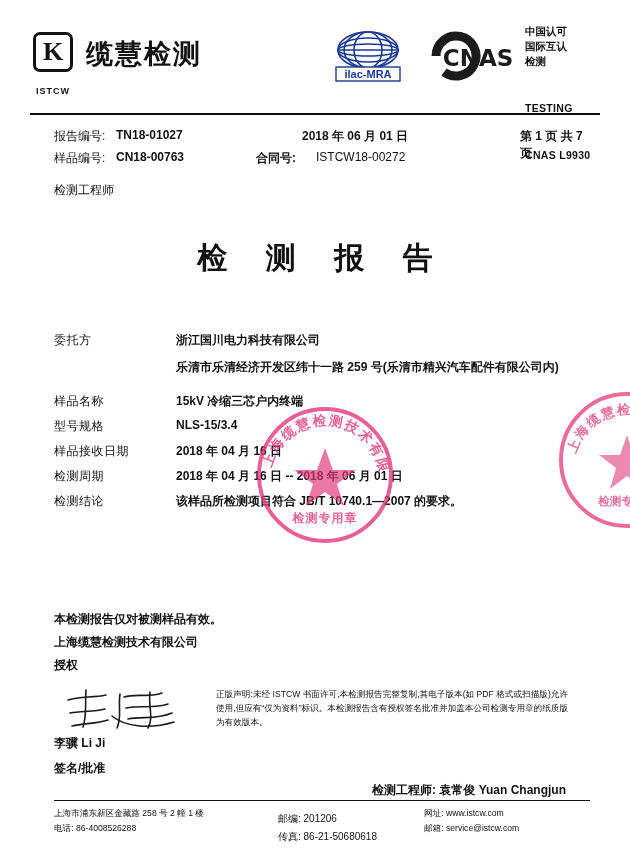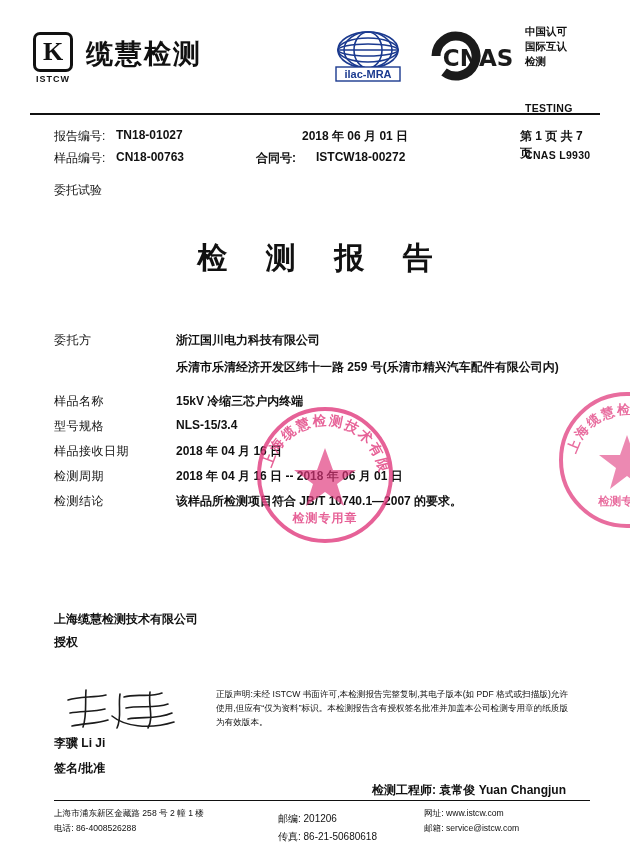--- a/index.html
+++ b/index.html
@@ -56,21 +56,21 @@
     font-weight: bold;
     font-size: 26px;
     line-height: 1;
     color: #111;
   }
   .logo-sub {
     font-size: 9px;
     letter-spacing: 1px;
     text-align: center;
     font-weight: bold;
-    margin-top: 2px;
+    margin-top: 14px;
     color: #111;
   }
   .logo-left {
     display: flex;
     flex-direction: column;
     align-items: center;
     width: 46px;
   }
   .logo-text {
     font-family: "DejaVu Sans", sans-serif;
@@ -149,21 +149,21 @@
   .meta-center-label {
     position: absolute;
     left: 202px;
     font-size: 12px;
     font-weight: bold;
   }
   .meta-center-val {
     position: absolute;
     left: 262px;
     font-size: 12px;
-    font-weight: bold;
+    font-weight: normal;
   }
   .meta-date {
     position: absolute;
     left: 248px;
     font-size: 12px;
     font-weight: bold;
   }
   .meta-pages {
     position: absolute;
     left: 426px;
@@ -384,21 +384,21 @@
       <span class="meta-pages">第 1 页  共 7 页</span>
     </div>
     <div class="meta-row">
       <span class="meta-label">样品编号:</span>
       <span class="meta-val">CN18-00763</span>
       <span class="meta-center-label">合同号:</span>
       <span class="meta-center-val">ISTCW18-00272</span>
     </div>
   </div>
 
-  <div class="entrust">委托试验</div>
+  <div class="entrust">检测工程师</div>
 
   <div class="doc-title">检 测 报 告</div>
 
   <div class="details">
     <div class="d-row" style="min-height:27px">
       <span class="d-label">委托方</span>
       <span class="d-value">浙江国川电力科技有限公司</span>
     </div>
     <div class="d-row" style="min-height:34px">
       <span class="d-label"></span>
@@ -444,20 +444,21 @@
       <polygon points="75,50 82,70 103,70 86,83 92,104 75,91 58,104 64,83 47,70 68,70" fill="#e0357a" opacity="0.8"></polygon>
       <path id="arcTop2" d="M 22 82 A 53 53 0 0 1 128 82" fill="none"></path>
       <text font-size="13" fill="#e0357a" font-weight="bold" letter-spacing="2">
         <textPath href="#arcTop2" startOffset="8%">上海缆慧检测技术</textPath>
       </text>
       <text x="75" y="120" font-size="11.5" fill="#e0357a" font-weight="bold" text-anchor="middle">检测专用章</text>
     </svg>
   </div>
 
   <div class="notes">
+    <div class="n1">本检测报告仅对被测样品有效。</div>
     <div>上海缆慧检测技术有限公司</div>
     <div>授权</div>
   </div>
 
   <div class="disclaimer">正版声明:未经 ISTCW 书面许可,本检测报告完整复制,其电子版本(如 PDF 格式或扫描版)允许使用,但应有“仅为资料”标识。本检测报告含有授权签名批准并加盖本公司检测专用章的纸质版为有效版本。</div>
 
   <div class="sig-script">
     <svg width="120" height="46" viewBox="0 0 120 46">
       <g fill="none" stroke="#1b1b1b" stroke-width="1.6" stroke-linecap="round">
         <path d="M6 14 C18 10, 30 12, 44 9"></path>

